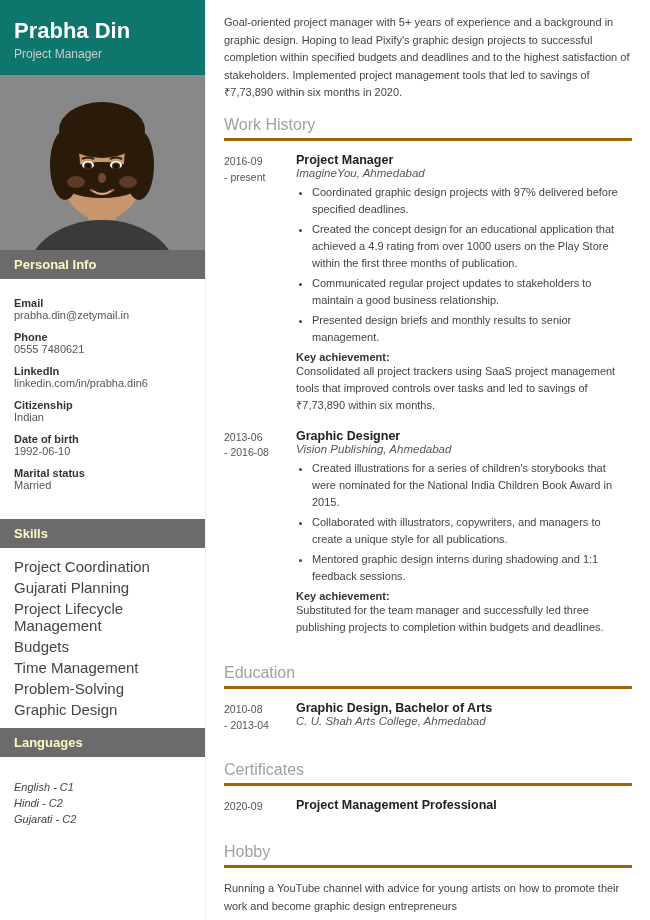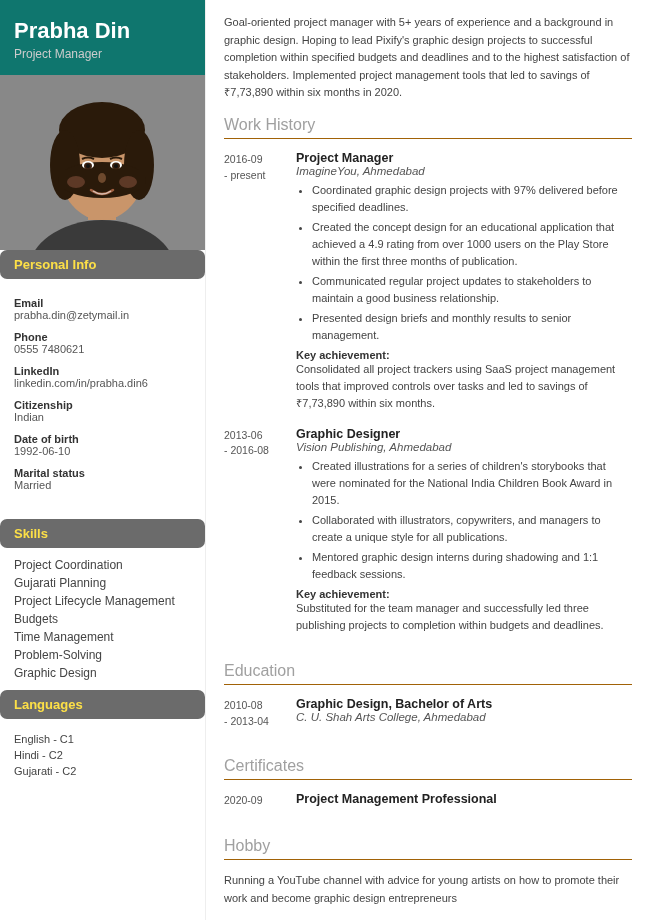--- a/index.html
+++ b/index.html
@@ -50,25 +50,24 @@
       justify-content: center;
     }
 
     .sidebar-photo svg {
       width: 100%;
       height: 100%;
     }
 
     .sidebar-section-title {
       background: #6b6b6b;
-      color: #fde047;
+      color: #fef9c3;
       font-size: 13px;
       font-weight: bold;
       padding: 7px 14px;
-      border-radius: 7px;
     }
 
     .sidebar-content {
       padding: 18px 14px;
     }
 
     .info-block {
       margin-bottom: 10px;
     }
 
@@ -81,27 +80,28 @@
     .info-value {
       font-size: 11px;
       color: #555;
     }
 
     .skills-section {
       padding: 8px 14px;
     }
 
     .skill-item {
-      font-size: 12px;
+      font-size: 15px;
       color: #444;
       padding: 2px 0;
     }
 
     .languages-section {
-      padding: 12px 14px;
+      padding: 22px 14px;
+      font-style: italic;
     }
 
     .lang-item {
       font-size: 11px;
       color: #444;
       padding: 2px 0;
     }
 
     
     .main {
@@ -116,21 +116,21 @@
       font-size: 11px;
       color: #444;
       line-height: 1.6;
       margin-bottom: 14px;
     }
 
     .section-heading {
       font-size: 16px;
       color: #a0a0a0;
       font-weight: normal;
-      border-bottom: 1px solid #a16207;
+      border-bottom: 3px solid #a16207;
       padding-bottom: 4px;
       margin-bottom: 12px;
     }
 
     .entry {
       display: flex;
       margin-bottom: 14px;
     }
 
     .entry-date {

